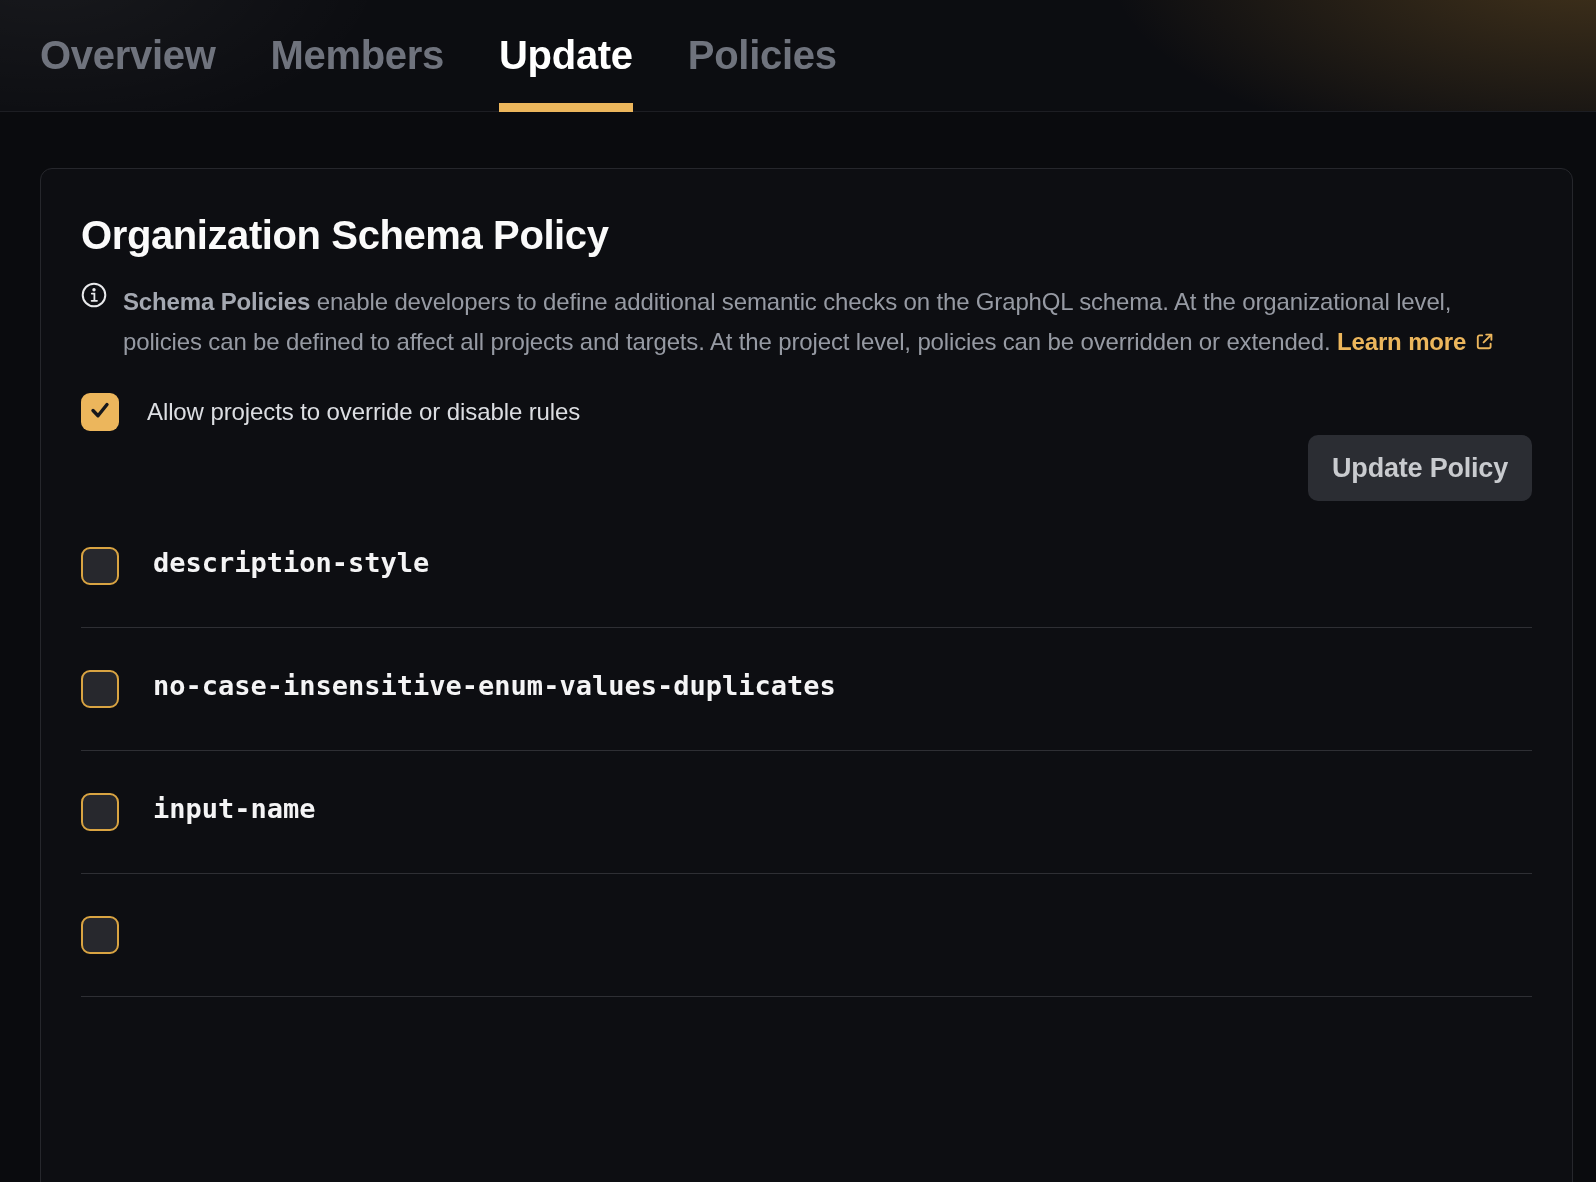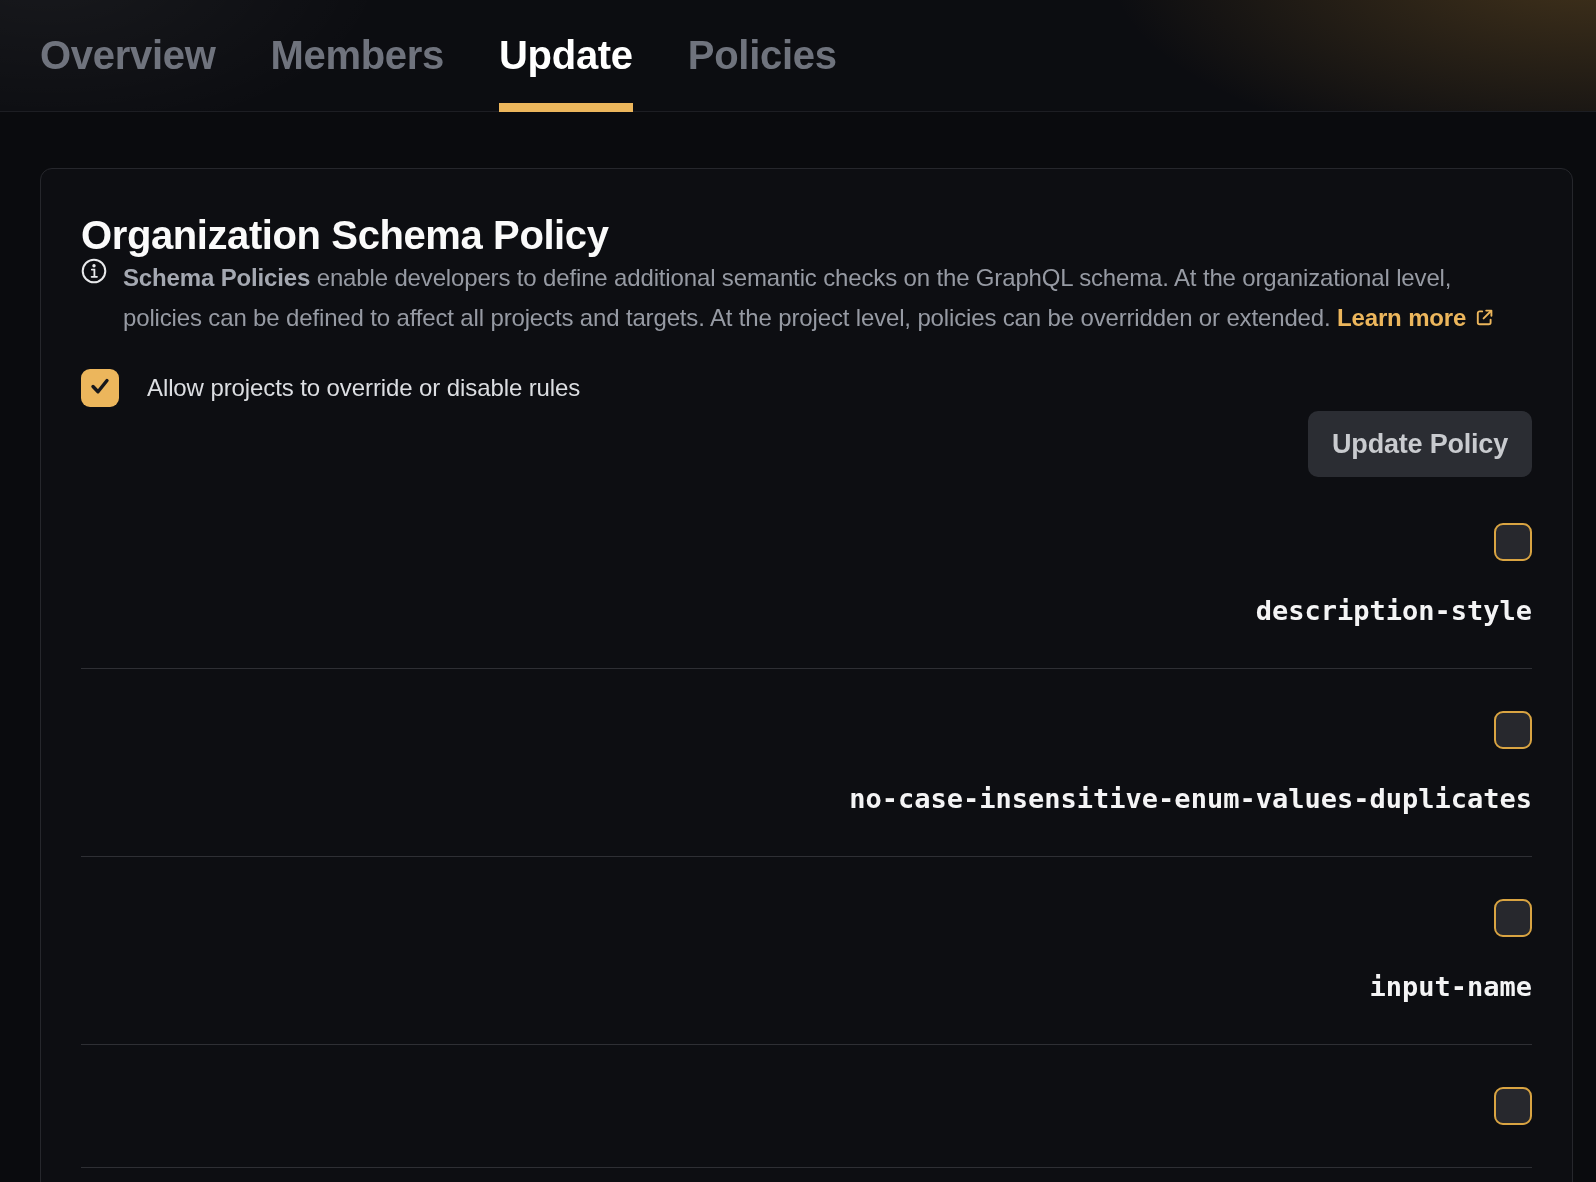--- a/index.html
+++ b/index.html
@@ -66,20 +66,21 @@
     border:1px solid var(--card-border);
     border-radius:12px;
     background:var(--card-bg);
     padding:44px 40px 40px;
   }
   .card-title{
     font-size:40px;
     font-weight:700;
     letter-spacing:-0.4px;
     color:var(--text-bright);
+    margin-bottom:24px;
   }
   
   .info-row{
     display:flex;
     gap:16px;
     margin-bottom:30px;
   }
   .info-icon{flex:0 0 26px;width:26px;height:26px;}
   .info-text{
     width:1430px;
@@ -136,25 +137,24 @@
     font-family:inherit;
     font-size:27px;
     font-weight:700;
     letter-spacing:-0.2px;
     cursor:pointer;
   }
   
   .rules{margin-top:4px;}
   .rule-row{
     display:flex;
-    align-items:flex-end;
+    align-items:flex-start;
     gap:34px;
     padding:42px 0;
     border-bottom:1px solid var(--divider);
-    flex-direction:column;
   }
   .rule-name{
     font-family:"DejaVu Sans Mono","Liberation Mono",monospace;
     font-weight:700;
     font-size:27px;
     color:#f4f4f5;
   }
 </style>
 </head>
 <body>

